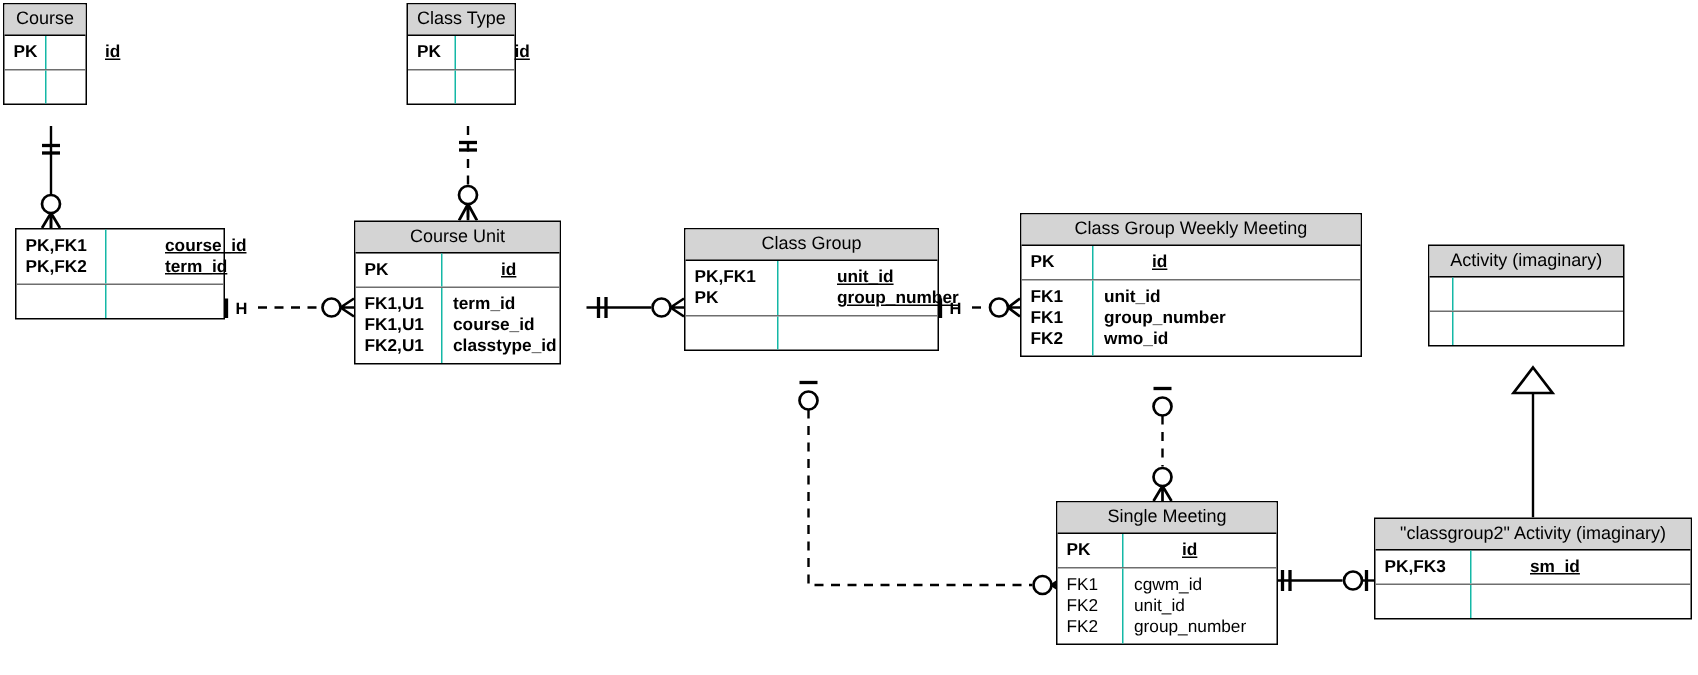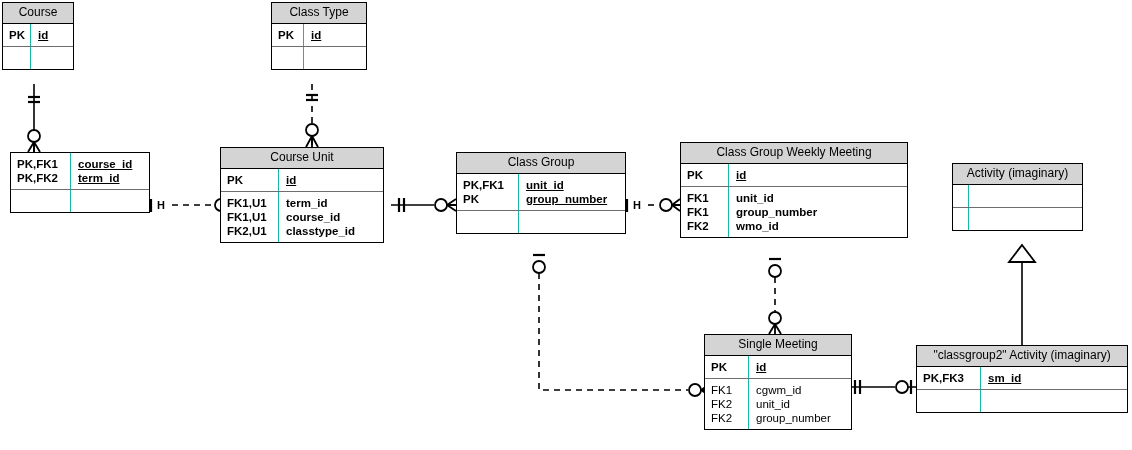--- a/index.html
+++ b/index.html
@@ -51,21 +51,21 @@
     padding: 4px 6px 4px 7px;
     flex: 1 1 auto;
   }
   .cell-line {
     font-size: 11.5px;
     line-height: 14px;
     color: #000000;
     white-space: nowrap;
   }
   .cell-line.bold { font-weight: bold; }
-  .cell-line.under { text-decoration: underline; }
+  .cell-line.under { text-decoration: underline; margin-left: 32px; }
   .cell-line.empty { visibility: hidden; }
 
   
   #wires {
     position: absolute;
     left: 0; top: 0;
     width: 1132px;
     height: 450px;
     pointer-events: none;
   }
@@ -153,41 +153,41 @@
       <line class="tick" x1="911" y1="380" x2="911" y2="394"></line>
       <line class="wire" x1="908" y1="387" x2="916" y2="387"></line>
     </g>
 
     <g>
       <line class="wire" x1="1022" y1="345" x2="1022" y2="262"></line>
       <path class="tri" d="M1022 245 L1035 262 L1009 262 Z"></path>
     </g>
   </svg>
 
-  <div class="entity" style="left:2px; top:2px; width:72px;">
+  <div class="entity" style="left:2px; top:2px; width:56px;">
     <div class="entity-title">Course</div>
     <div class="entity-section top">
       <div class="key-col" style="width:28px;">
         <div class="cell-line bold">PK</div>
       </div>
       <div class="attr-col">
         <div class="cell-line bold under">id</div>
       </div>
     </div>
     <div class="entity-section">
       <div class="key-col" style="width:28px;">
         <div class="cell-line empty">.</div>
       </div>
       <div class="attr-col">
         <div class="cell-line empty">.</div>
       </div>
     </div>
   </div>
 
-  <div class="entity" style="left:271px; top:2px; width:96px;">
+  <div class="entity" style="left:271px; top:2px; width:73px;">
     <div class="entity-title">Class Type</div>
     <div class="entity-section top">
       <div class="key-col" style="width:32px;">
         <div class="cell-line bold">PK</div>
       </div>
       <div class="attr-col">
         <div class="cell-line bold under">id</div>
       </div>
     </div>
     <div class="entity-section">
@@ -214,21 +214,21 @@
     <div class="entity-section">
       <div class="key-col" style="width:60px;">
         <div class="cell-line empty">.</div>
       </div>
       <div class="attr-col">
         <div class="cell-line empty">.</div>
       </div>
     </div>
   </div>
 
-  <div class="entity" style="left:220px; top:147px; width:164px;">
+  <div class="entity" style="left:236px; top:147px; width:138px;">
     <div class="entity-title">Course Unit</div>
     <div class="entity-section top">
       <div class="key-col" style="width:58px;">
         <div class="cell-line bold">PK</div>
       </div>
       <div class="attr-col">
         <div class="cell-line bold under">id</div>
       </div>
     </div>
     <div class="entity-section">

